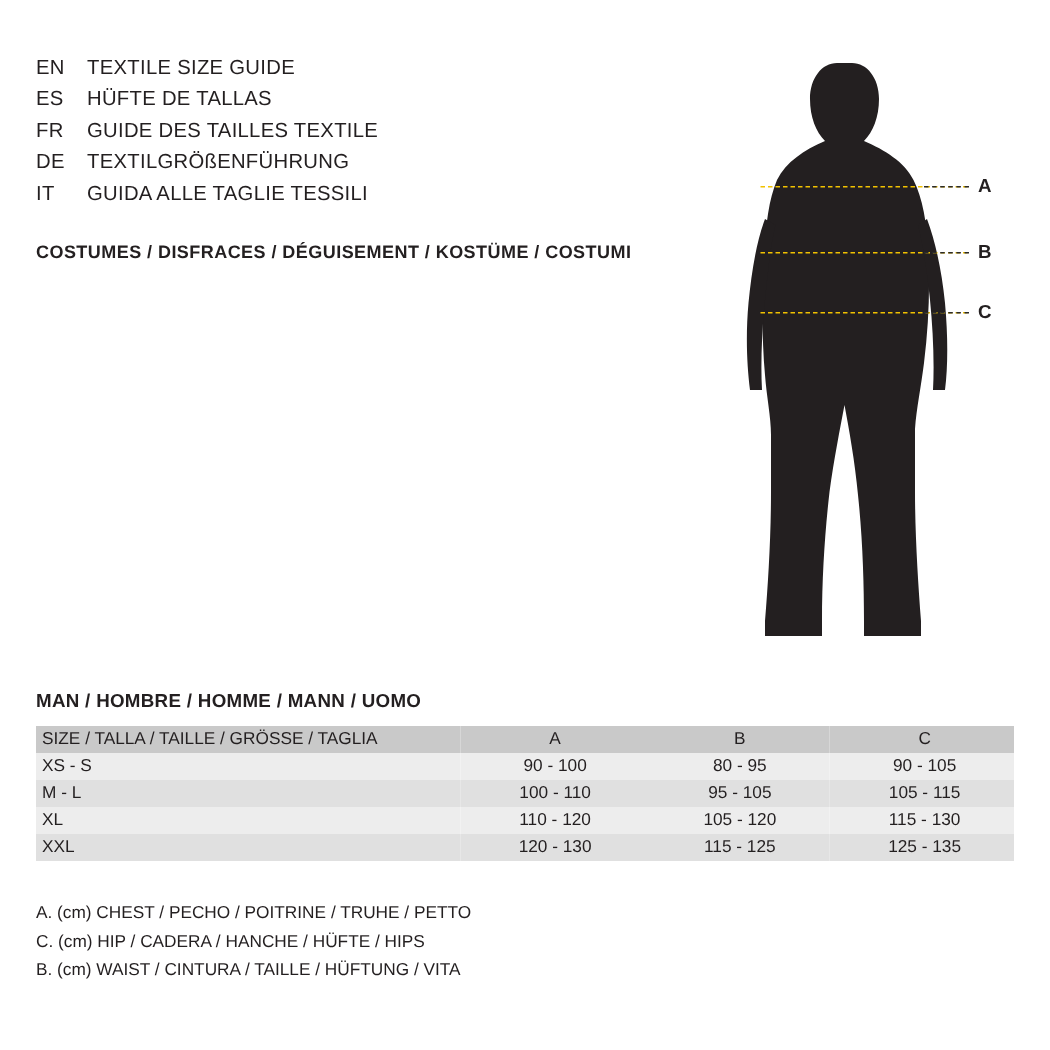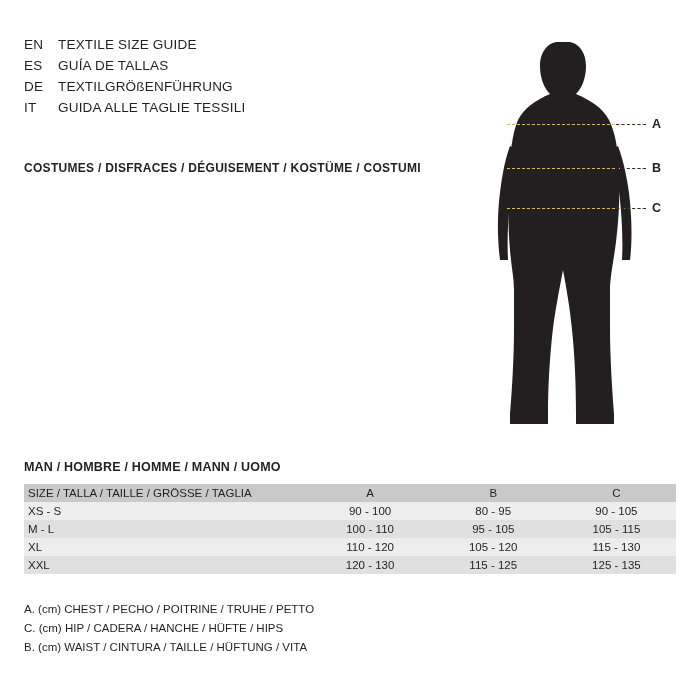--- a/index.html
+++ b/index.html
@@ -142,21 +142,25 @@
 
 <div class="page">
 
   <div class="lang-block">
     <div class="lang-row">
       <span class="lang-code">EN</span>
       <span class="lang-text">TEXTILE SIZE GUIDE</span>
     </div>
     <div class="lang-row">
       <span class="lang-code">ES</span>
-      <span class="lang-text">GUÍA DE TALLAS</span>
+      <span class="lang-text">HÜFTE DE TALLAS</span>
+    </div>
+    <div class="lang-row">
+      <span class="lang-code">FR</span>
+      <span class="lang-text">GUIDE DES TAILLES TEXTILE</span>
     </div>
     <div class="lang-row">
       <span class="lang-code">DE</span>
       <span class="lang-text">TEXTILGRÖßENFÜHRUNG</span>
     </div>
     <div class="lang-row">
       <span class="lang-code">IT</span>
       <span class="lang-text">GUIDA ALLE TAGLIE TESSILI</span>
     </div>
   </div>

